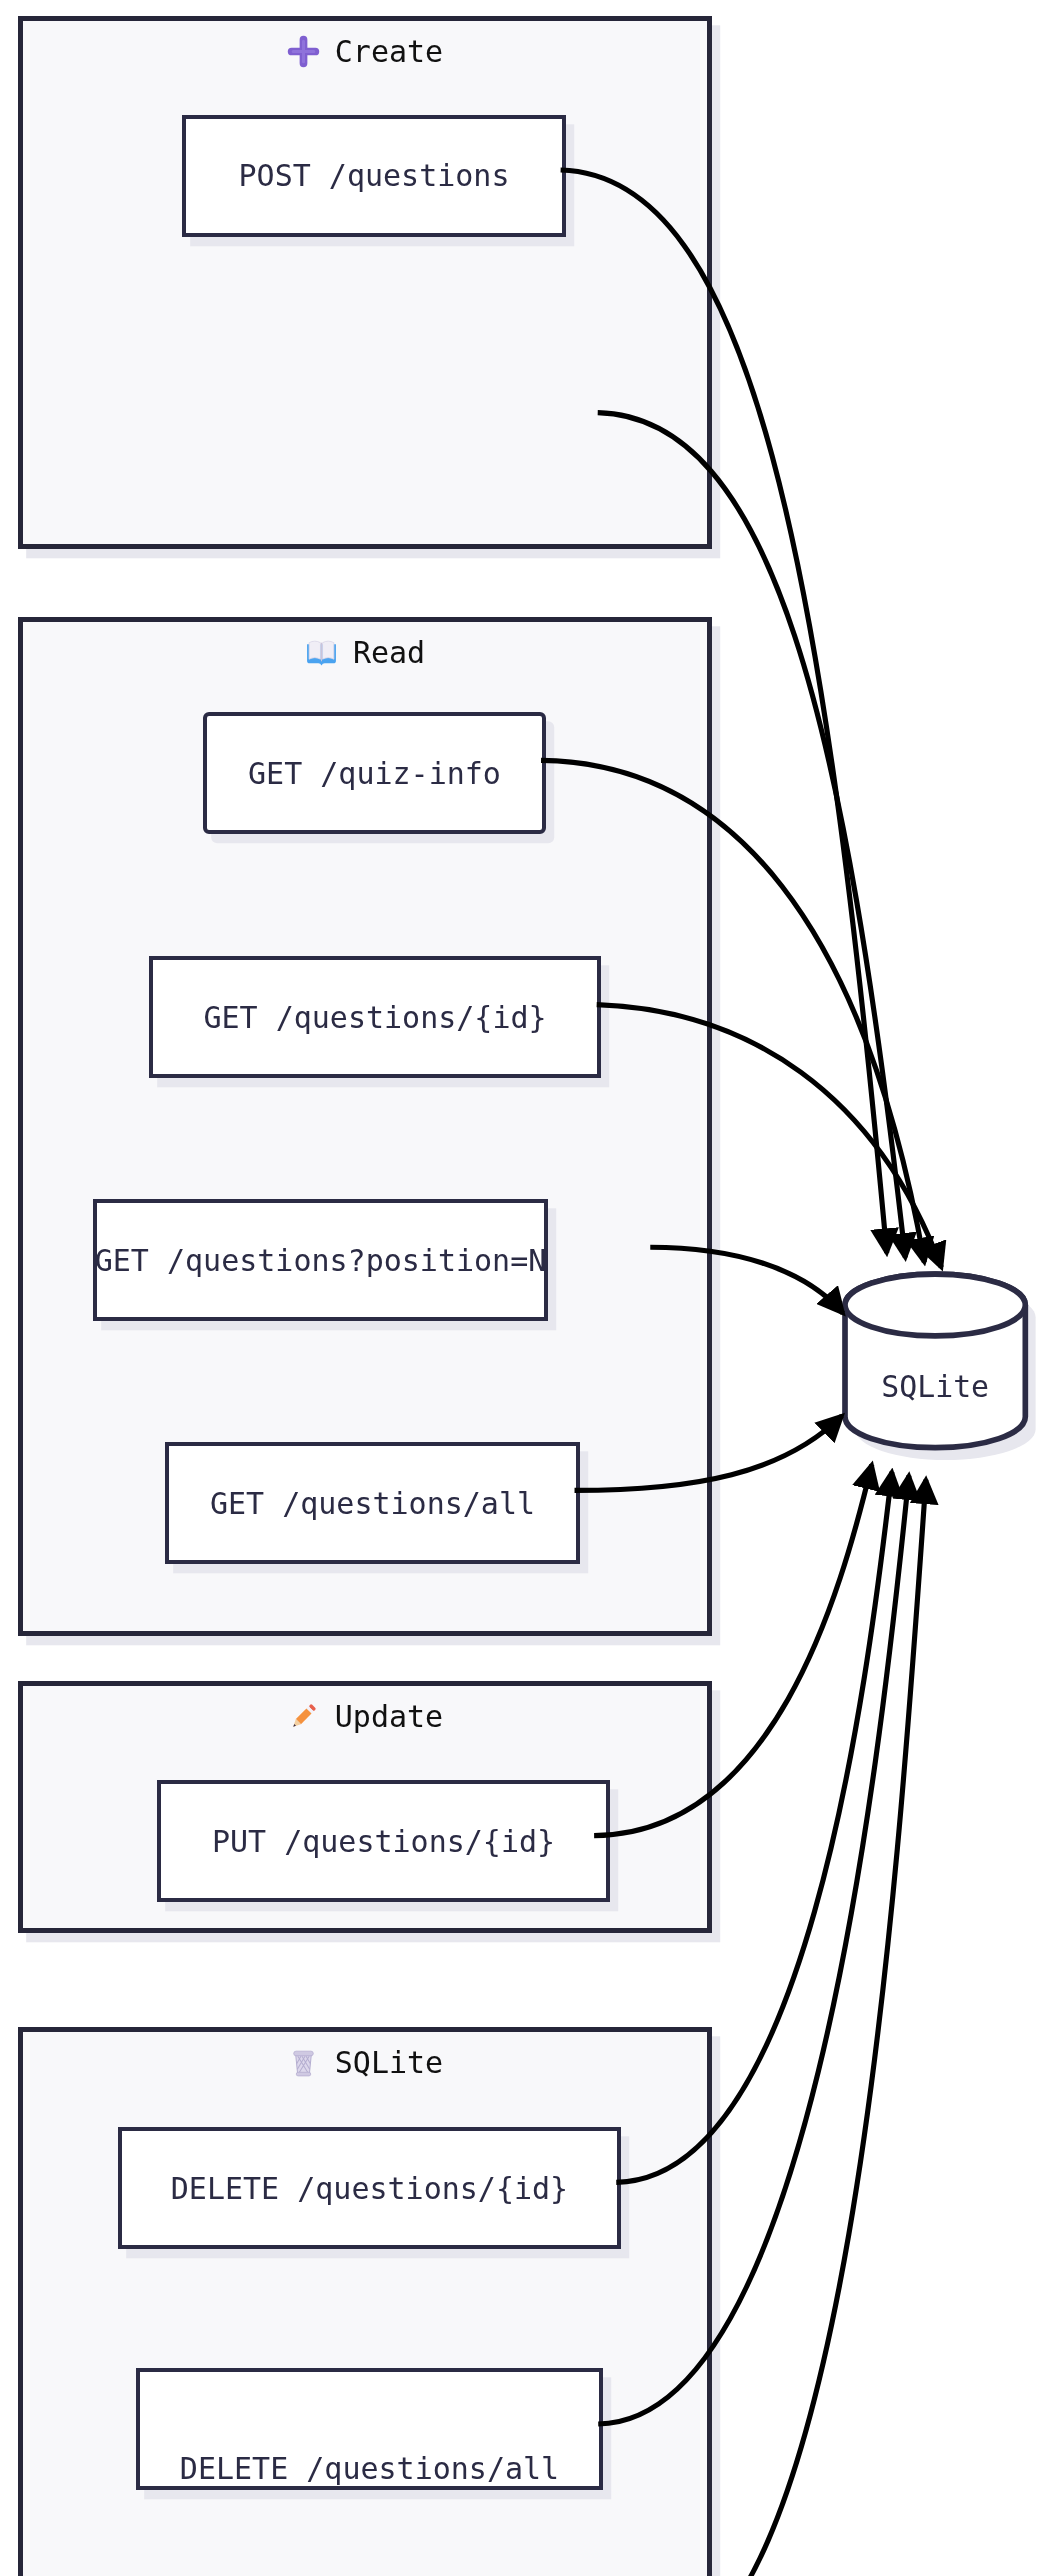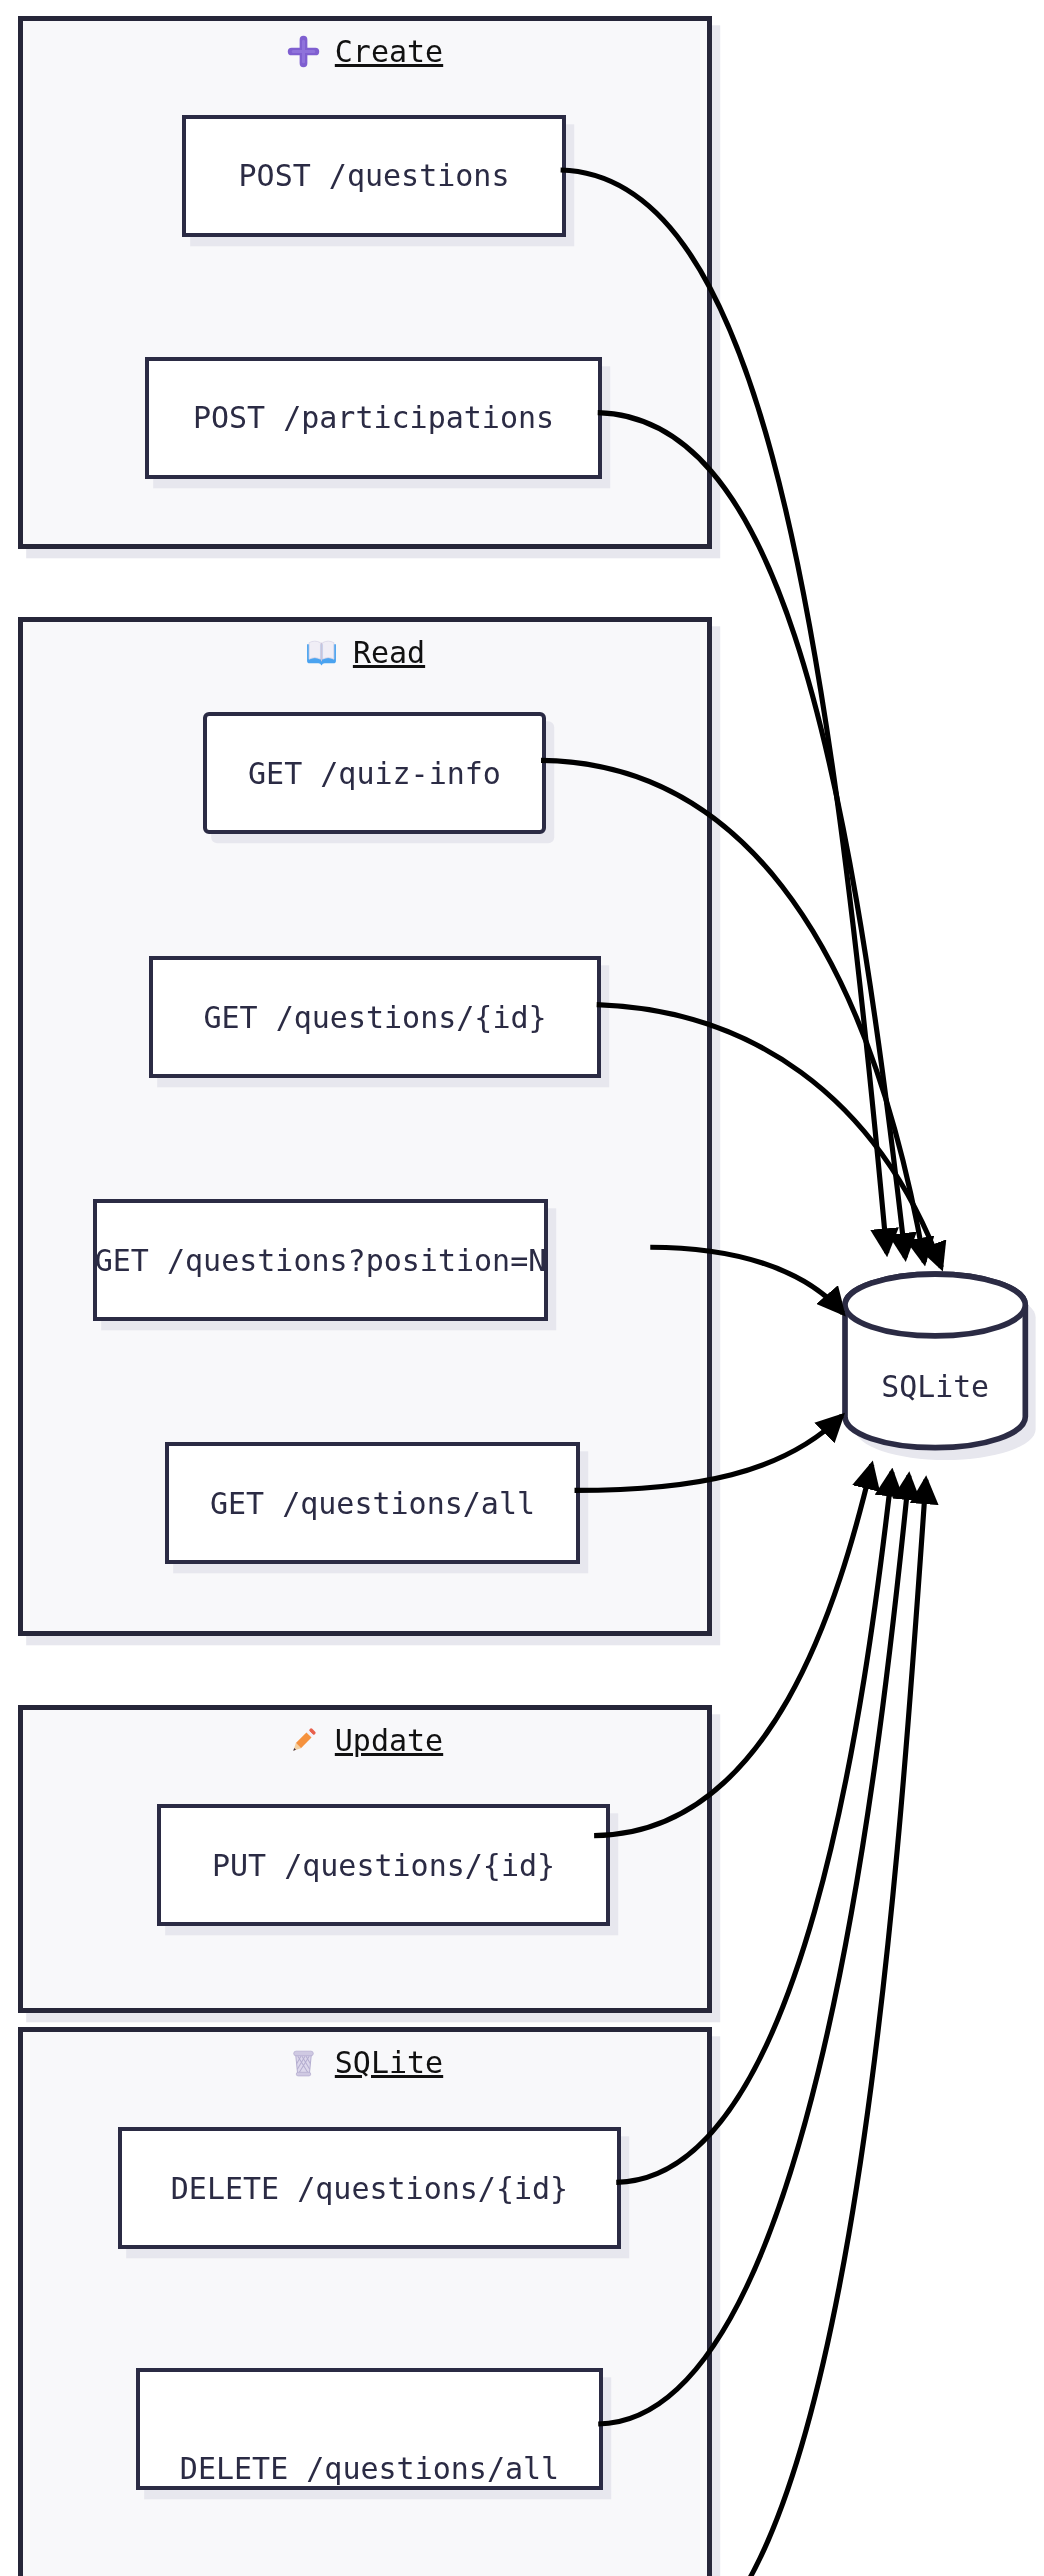--- a/index.html
+++ b/index.html
@@ -14,21 +14,21 @@
     position:absolute;
     left:18px;width:694px;
     background:#f8f8fa;
     border:5.2px solid #262639;
     box-sizing:border-box;
     box-shadow:8.2px 9.3px 0 0 #e7e7ee;
   }
   .group-header{
     position:absolute;top:13.4px;left:0;right:0;
     display:flex;align-items:center;justify-content:center;gap:15px;
-    font-size:30px;color:#111111;text-decoration:underline;
+    font-size:30px;color:#111111;
   }
   .group-header .hicon{width:33px;height:33px;flex:0 0 auto;}
   .node{
     position:absolute;
     height:122px;
     background:#ffffff;
     border:4.6px solid #2b2b44;
     box-sizing:border-box;
     box-shadow:8.2px 9.3px 0 0 #e7e7ee;
     display:flex;align-items:center;justify-content:center;
@@ -56,23 +56,20 @@
     <div class="group-header">
       <svg class="hicon" viewBox="0 0 64 64">
         <path d="M32 9 V55 M9 32 H55" stroke="#7f5fd0" stroke-width="15" stroke-linecap="round" fill="none"></path>
         <path d="M32 12 V52 M12 32 H52" stroke="#9a7ee3" stroke-width="6" stroke-linecap="round" fill="none" opacity="0.6"></path>
       </svg>
       <span>Create</span>
     </div>
     <div class="node" style="left:159px;top:94px;width:384px;">
       <span>POST /questions</span>
     </div>
-    <div class="node" style="left:122px;top:336px;width:457px;">
-      <span>POST /participations</span>
-    </div>
   </div>
 
   <div class="group" style="top:617px;height:1019px;">
     <div class="group-header">
       <svg class="hicon" viewBox="0 0 64 64">
         <path d="M4 16 V48 Q4 53 9 53 H26 Q30 53 32 57 Q34 53 38 53 H55 Q60 53 60 48 V16" fill="#4aa3f0"></path>
         <path d="M8 13 Q19 7 30 13 V45 Q19 39 8 45 Z" fill="#f0eef6" stroke="#d8d4e6" stroke-width="1.5"></path>
         <path d="M56 13 Q45 7 34 13 V45 Q45 39 56 45 Z" fill="#f0eef6" stroke="#d8d4e6" stroke-width="1.5"></path>
         <path d="M32 13 V49" stroke="#c9c3da" stroke-width="2"></path>
       </svg>
@@ -85,21 +82,21 @@
       <span>GET /questions/{id}</span>
     </div>
     <div class="node" style="left:70px;top:577px;width:455px;">
       <span>GET /questions?position=N</span>
     </div>
     <div class="node" style="left:142px;top:820px;width:415px;">
       <span>GET /questions/all</span>
     </div>
   </div>
 
-  <div class="group" style="top:1681px;height:308px;margin-top:24px;">
+  <div class="group" style="top:1681px;height:252px;">
     <div class="group-header">
       <svg class="hicon" viewBox="0 0 64 64">
         <g transform="rotate(45 32 32)">
           <rect x="25" y="4" width="14" height="7" rx="3" fill="#e8604c"></rect>
           <rect x="25" y="11" width="14" height="6" fill="#f3f1f8"></rect>
           <rect x="25" y="17" width="14" height="29" fill="#f5923e"></rect>
           <path d="M25 46 H39 L32 60 Z" fill="#f3cfa0"></path>
           <path d="M29.5 55 L32 60 L34.5 55 Z" fill="#3a2f45"></path>
         </g>
       </svg>

